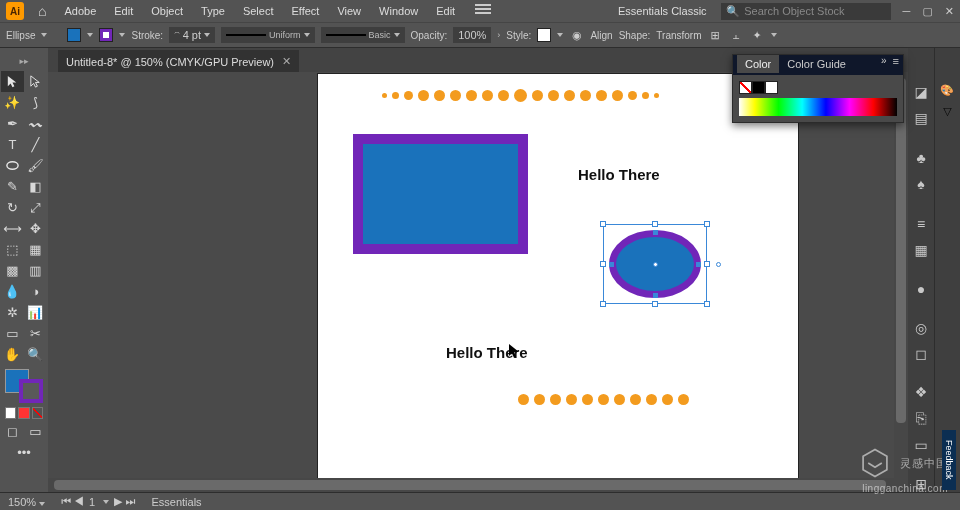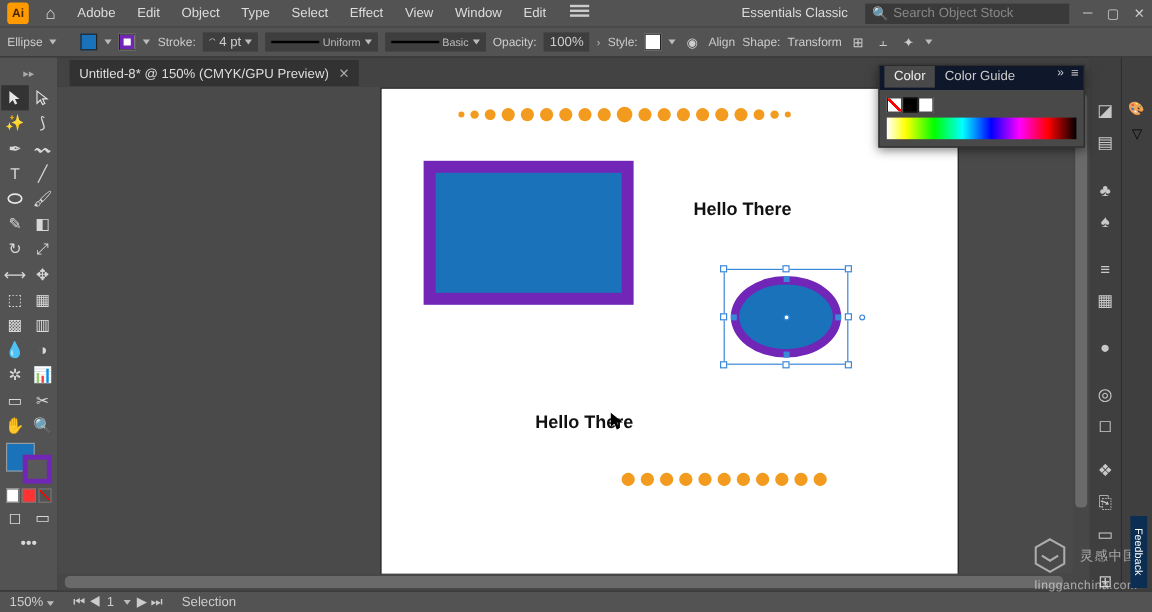--- a/index.html
+++ b/index.html
@@ -355,21 +355,21 @@
     </div>
     <div class="rcol2">
       <div class="ri">🎨</div>
       <div class="ri">▽</div>
     </div>
   </div>
 
   <div class="statusbar">
     <span><span>150%</span><span class="dd"></span></span>
     <span class="nav">⏮ ◀ <span>1</span> <span class="dd"></span> ▶ ⏭</span>
-    <span>Selection</span>
+    <span>Essentials</span>
   </div>
 </div>
 
 <div class="colorpanel">
   <div class="hdrrow">
     <div class="ptab act">Color</div>
     <div class="ptab">Color Guide</div>
     <div class="hdrspacer"></div>
     <span style="font-size:10px;">»</span>
     <span style="margin-left:6px;">≡</span>

